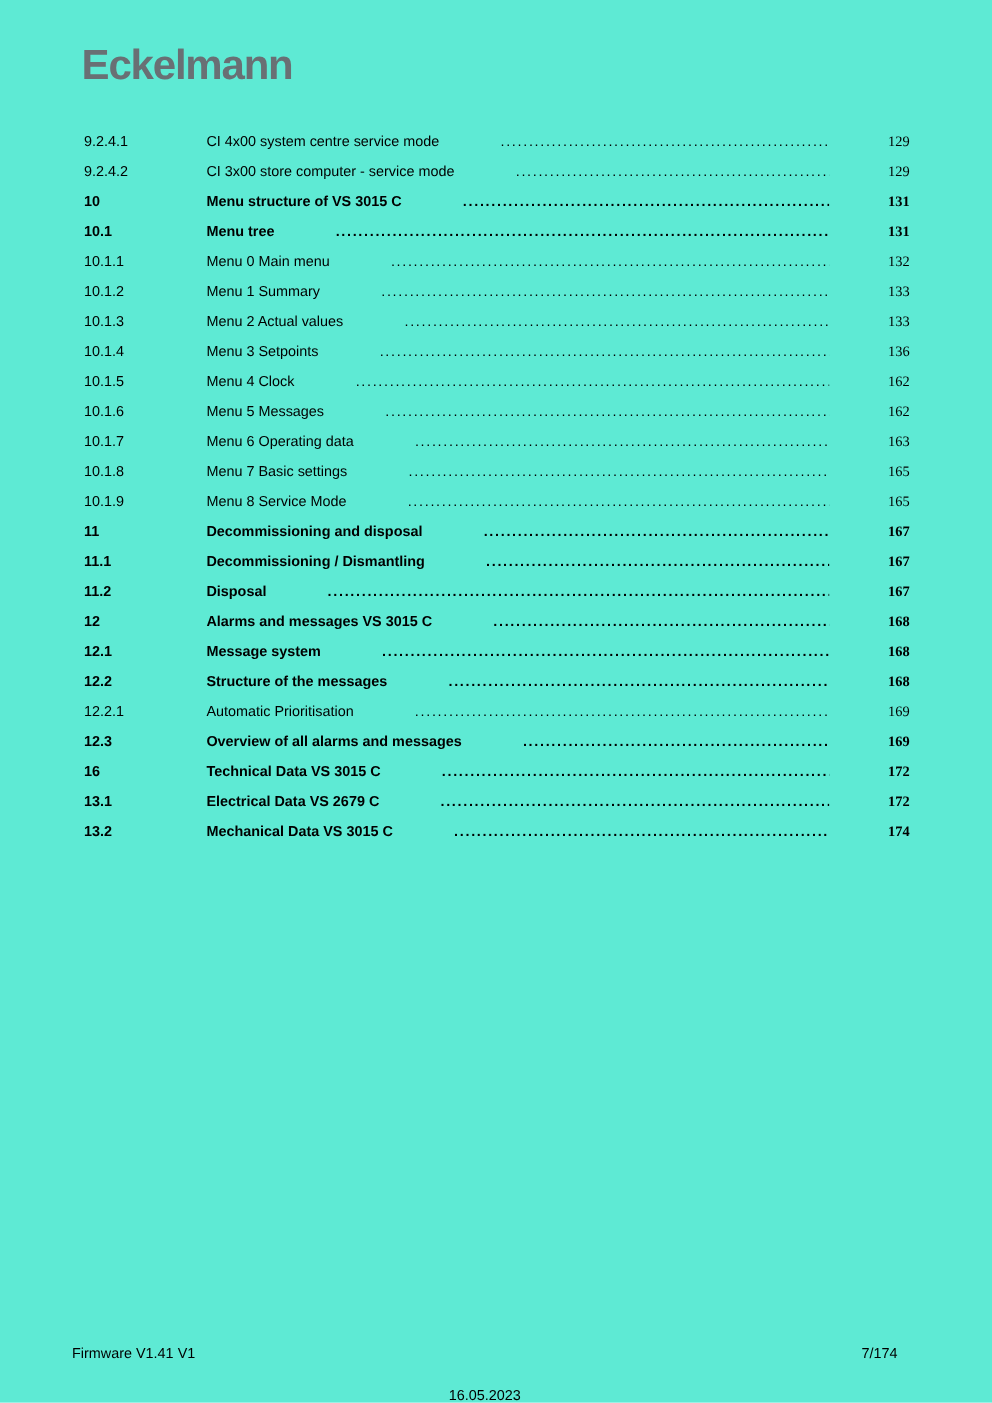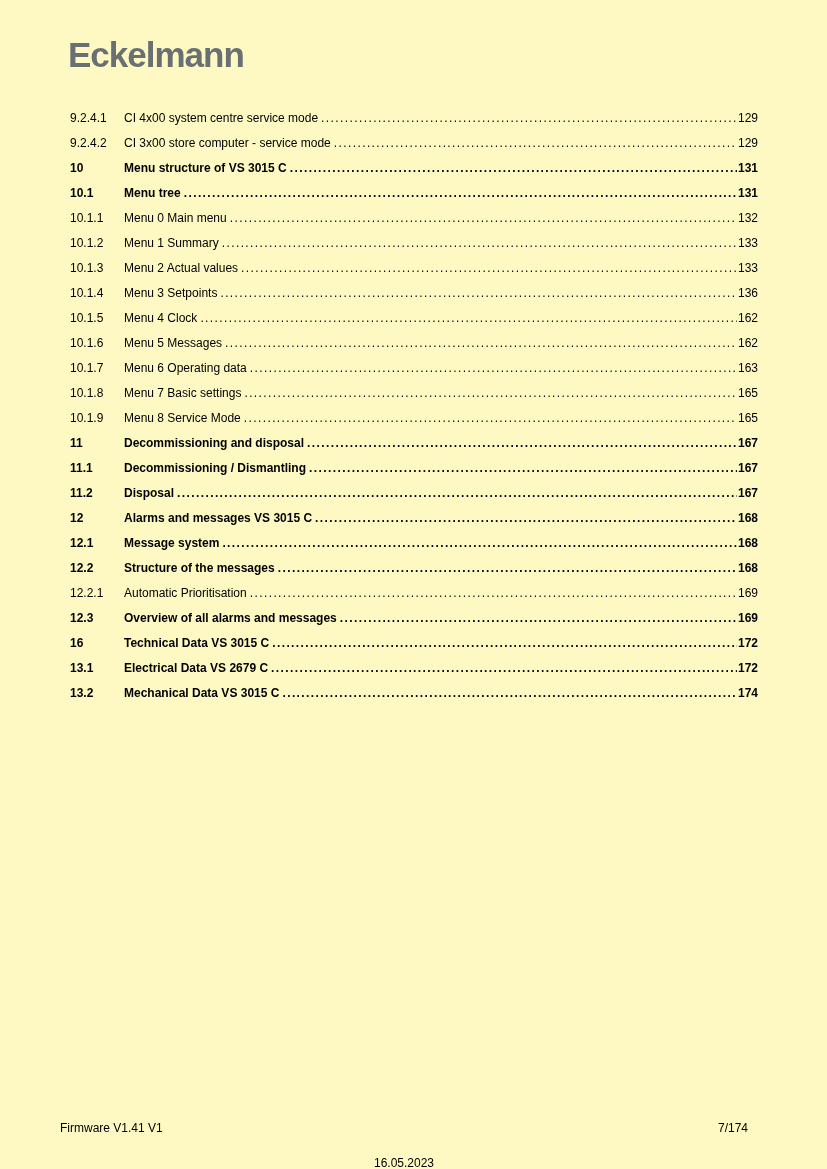--- a/index.html
+++ b/index.html
@@ -8,21 +8,21 @@
     width: 827px;
     height: 1169px;
     position: relative;
     font-family: "Liberation Sans", sans-serif;
     color: #000000;
     overflow: hidden;
   }
   .page {
     position: absolute;
     inset: 0;
-    background: #fef9c3;
+    background: #5eead4;
   }
   .logo {
     position: absolute;
     left: 68px;
     top: 36px;
     font-size: 35px;
     font-weight: bold;
     letter-spacing: -1px;
     line-height: 1.1;
   }
@@ -32,20 +32,21 @@
     top: 106px;
     width: 688px;
   }
   .toc-row {
     display: flex;
     align-items: baseline;
     height: 25px;
     line-height: 25px;
     font-size: 12px;
     white-space: nowrap;
+    gap: 48px;
   }
   .toc-row.bold { font-weight: bold; }
   .toc-num {
     width: 54px;
     flex: 0 0 54px;
   }
   .toc-title {
     flex: 0 0 auto;
   }
   .toc-leader {
@@ -53,20 +54,21 @@
     overflow: hidden;
     margin: 0 1px 0 3px;
   }
   .toc-leader::after {
     content: "......................................................................................................................................................................................................................";
     letter-spacing: 1.4px;
   }
   .toc-page {
     flex: 0 0 auto;
     text-align: right;
+    font-family: Liberation Serif, serif;
   }
   .footer {
     position: absolute;
     left: 60px;
     top: 1120px;
     width: 688px;
     display: flex;
     font-size: 12px;
     line-height: 16px;
   }

